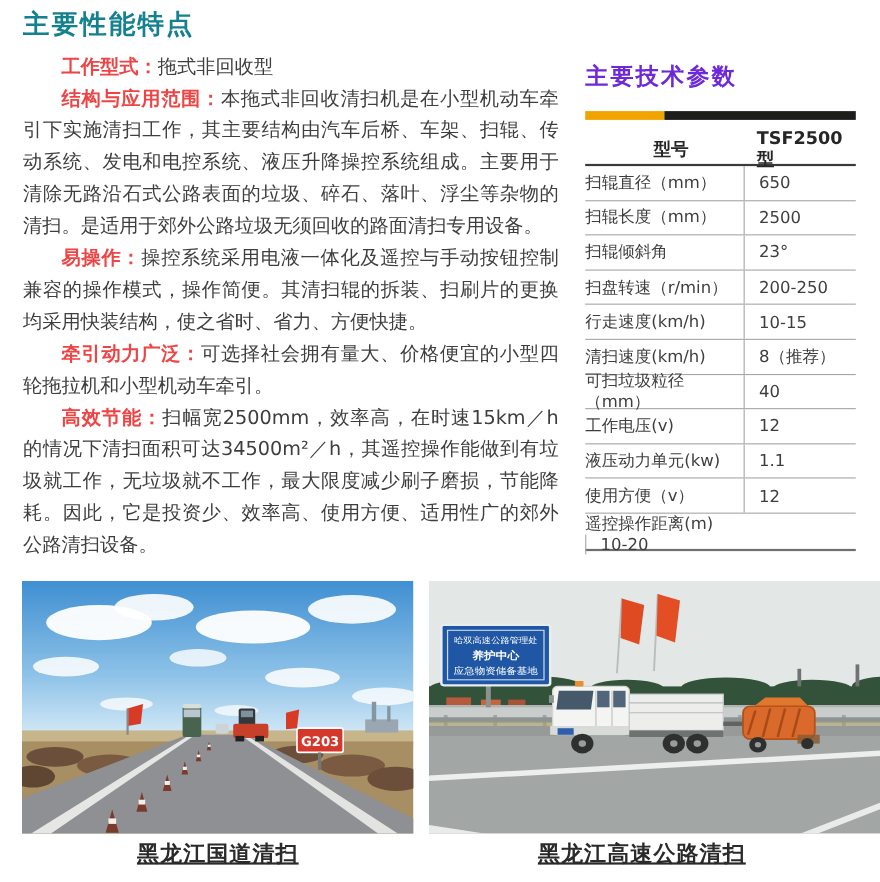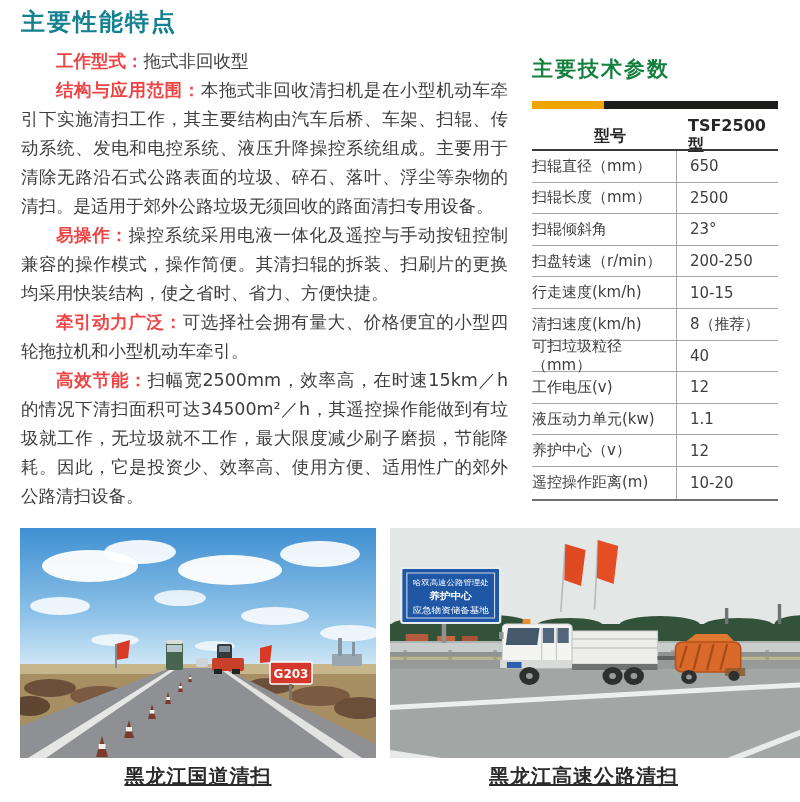--- a/index.html
+++ b/index.html
@@ -8,32 +8,32 @@
   body { position:relative; overflow:hidden; }
 
   
   .features { position:absolute; left:21px; top:6px; width:487px; }
   .features h1 { color:#13818F; font-size:24px; font-weight:bold; letter-spacing:2px; margin-bottom:9px; }
   .features p { font-size:17.5px; line-height:29px; color:#3E3E3E; text-align:justify; text-indent:2em; }
   .features p b { color:#ef4444; }
 
   
   .specs { position:absolute; left:532px; top:55px; width:246px; }
-  .specs h2 { color:#15803d; font-size:21px; font-weight:bold; letter-spacing:2px; }
+  .specs h2 { color:#6d28d9; font-size:21px; font-weight:bold; letter-spacing:2px; }
   .divider { margin-top:18px; height:8px; display:flex; }
   .divider .seg-orange { width:72px; background:#F0A400; }
   .divider .seg-black  { flex:1; background:#1D1D1B; }
   .spec-table { margin-top:14px; border-bottom:2px solid #6E6E6E; }
   .spec-header { display:flex; align-items:center; height:28px;
     border-bottom:2px solid #3A3A3A; font-size:16px; font-weight:bold; color:#262626; }
   .spec-header .lab { width:156px;text-align:center; }
   .spec-header .val { flex:1; }
   .spec-row { display:flex; height:31.6px; border-bottom:1px solid #A6A6A6;
     font-size:15px; color:#3E3E3E; }
-  .spec-row:last-child { border-bottom:none; }
+  .spec-row:last-child { border-bottom:none;flex-direction:column; }
   .spec-row .lab { width:144px; display:flex; align-items:center; }
   .spec-row .val { flex:1; border-left:1px solid #A6A6A6; display:flex; align-items:center; padding-left:13px; }
 
   
   .photo { position:absolute; top:528px; height:230px; overflow:hidden; }
   .photo svg { display:block; width:100%; height:100%; }
   .photo-left  { left:20px;  width:356px; }
   .photo-right { left:390px; width:435px; }
   .caption { position:absolute; top:763px; font-size:20px; font-weight:600; color:#2A2A2A;
     text-align:center; letter-spacing:1px;text-decoration:underline; }
@@ -93,21 +93,21 @@
       </div>
     <div class="spec-row">
         <div class="lab">工作电压(v)</div>
         <div class="val">12</div>
       </div>
     <div class="spec-row">
         <div class="lab">液压动力单元(kw)</div>
         <div class="val">1.1</div>
       </div>
     <div class="spec-row">
-        <div class="lab">养护中心（v）</div>
+        <div class="lab">使用方便（v）</div>
         <div class="val">12</div>
       </div>
     <div class="spec-row">
         <div class="lab">遥控操作距离(m)</div>
         <div class="val">10-20</div>
       </div>
   </div>
 </section>
 
 <figure class="photo photo-left">

